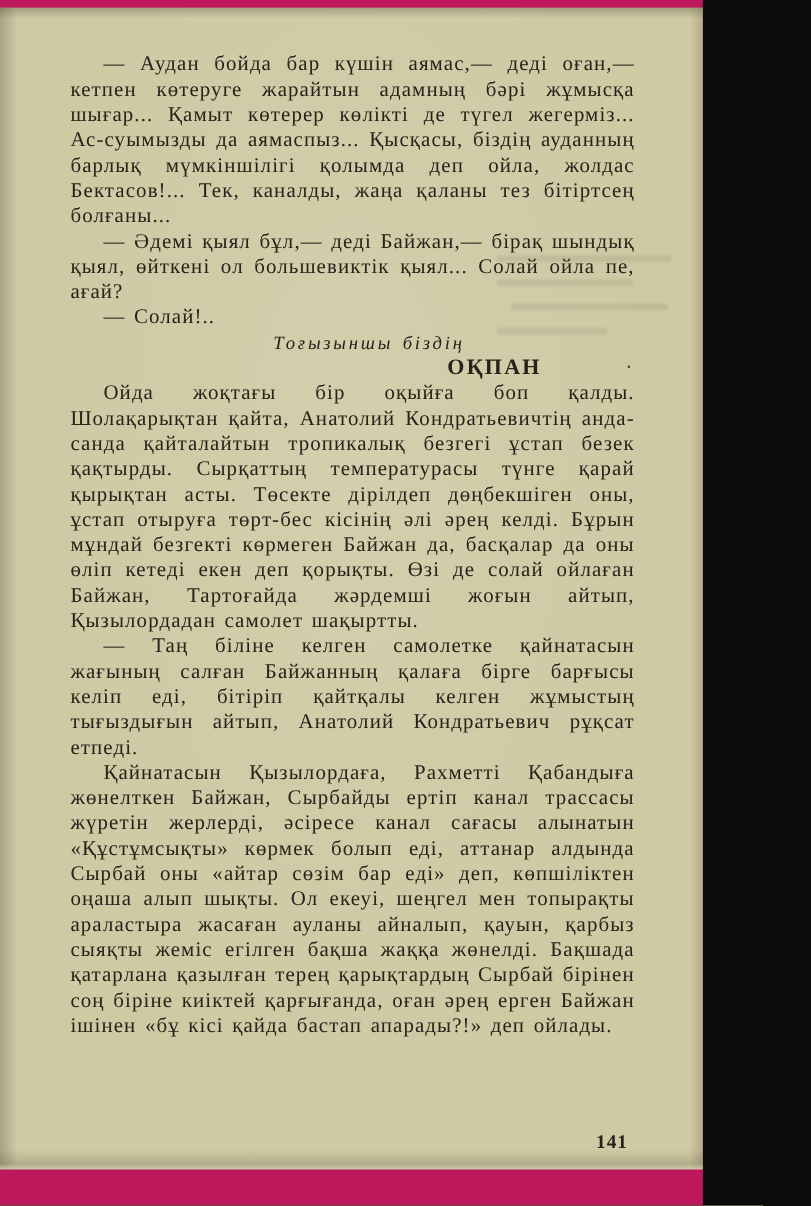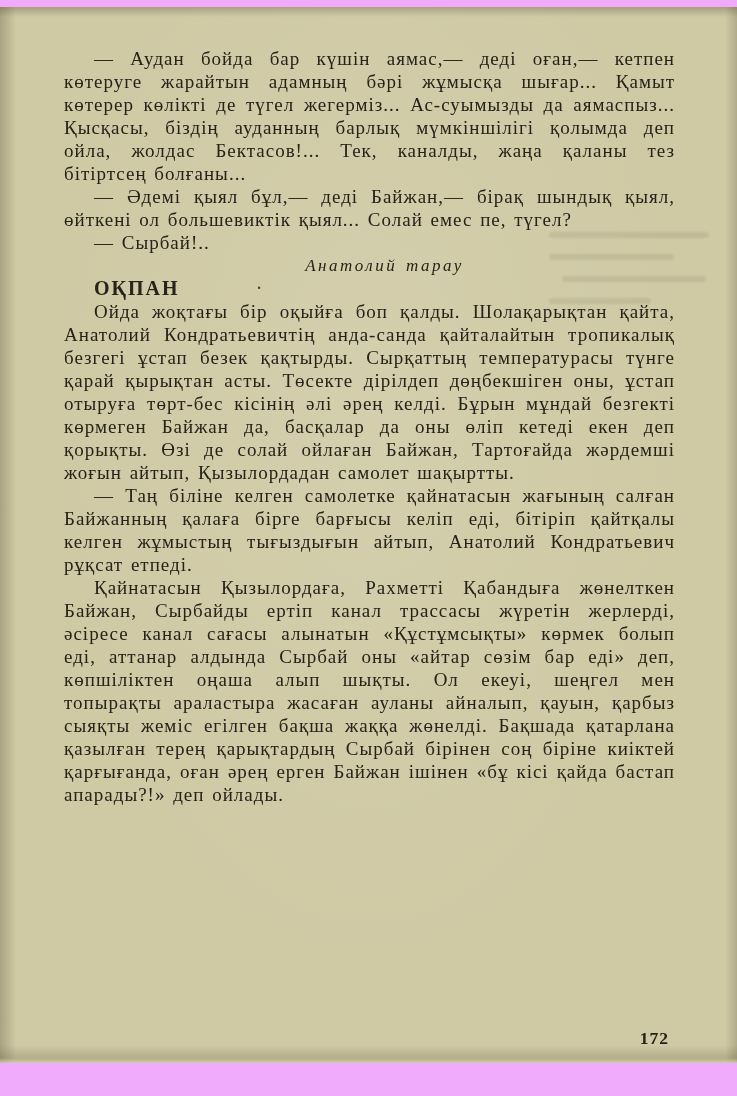--- a/index.html
+++ b/index.html
@@ -5,22 +5,22 @@
   * { box-sizing: border-box; }
   html, body { margin: 0; padding: 0; }
   body {
     width: 737px; height: 1096px;
     background: #0b0b0a;
     font-family: "Liberation Serif", "DejaVu Serif", serif;
     overflow: hidden;
   }
   .scan {
     position: relative;
-    width: 737px; height: 1096px;
-    background: #f0abfc;
+    width: 639px; height: 1096px;
+    background: #be185d;
     overflow: hidden;
   }
   .paper {
     position: absolute;
     left: 0; right: 0; top: 7px; bottom: 33px;
     background-color: #cfc9a4;
     background-image:
       radial-gradient(ellipse at 50% 38%, rgba(255,255,246,0.10), rgba(0,0,0,0) 62%),
       linear-gradient(90deg, rgba(70,64,40,0.28) 0, rgba(70,64,40,0) 16px),
       linear-gradient(-90deg, rgba(70,64,40,0.22) 0, rgba(70,64,40,0) 12px),
@@ -51,21 +51,21 @@
     margin-top: 32px;
     text-align: center;
     font-style: italic;
     font-size: 17px;
     letter-spacing: 2.5px;
     text-indent: 0;
   }
   .chapter-title {
     margin-top: 15px;
     margin-bottom: 22px;
-    text-align: left;
+    text-align: right;
     font-weight: bold;
     font-size: 20px;
     letter-spacing: 2px;
     text-indent: 0;
   }
   .title-dot {
     display: inline-block;
     margin-left: 46px;
     font-weight: normal;
     opacity: 0.8;
@@ -96,34 +96,34 @@
       <div></div>
         <div></div>
         <div></div>
         <div></div>
     </div>
 
     <div class="text-col">
 
       <p>— Аудан бойда бар күшін аямас,— деді оған,— кетпен көтеруге жарайтын адамның бәрі жұмысқа шығар... Қамыт көтерер көлікті де түгел жегерміз... Ас-суымызды да аямаспыз... Қысқасы, біздің ауданның барлық мүмкіншілігі қолымда деп ойла, жолдас Бектасов!... Тек, каналды, жаңа қаланы тез бітіртсең болғаны...</p>
 
-      <p>— Әдемі қыял бұл,— деді Байжан,— бірақ шындық қыял, өйткені ол большевиктік қыял... Солай емес пе, түгел?</p>
+      <p>— Әдемі қыял бұл,— деді Байжан,— бірақ шындық қыял, өйткені ол большевиктік қыял... Солай ойла пе, ағай?</p>
 
-      <p>— Сырбай!..</p>
+      <p>— Солай!..</p>
 
-      <p class="chapter-heading">Анатолий тарау</p>
+      <p class="chapter-heading">Тоғызыншы біздің</p>
 
       <p class="chapter-title"><span>ОҚПАН</span><span class="title-dot">·</span></p>
 
       <p>Ойда жоқтағы бір оқыйға боп қалды. Шолақарықтан қайта, Анатолий Кондратьевичтің анда-санда қайталайтын тропикалық безгегі ұстап безек қақтырды. Сырқаттың температурасы түнге қарай қырықтан асты. Төсекте дірілдеп дөңбекшіген оны, ұстап отыруға төрт-бес кісінің әлі әрең келді. Бұрын мұндай безгекті көрмеген Байжан да, басқалар да оны өліп кетеді екен деп қорықты. Өзі де солай ойлаған Байжан, Тартоғайда жәрдемші жоғын айтып, Қызылордадан самолет шақыртты.</p>
 
       <p>— Таң біліне келген самолетке қайнатасын жағының салған Байжанның қалаға бірге барғысы келіп еді, бітіріп қайтқалы келген жұмыстың тығыздығын айтып, Анатолий Кондратьевич рұқсат етпеді.</p>
 
       <p>Қайнатасын Қызылордаға, Рахметті Қабандыға жөнелткен Байжан, Сырбайды ертіп канал трассасы жүретін жерлерді, әсіресе канал сағасы алынатын «Құстұмсықты» көрмек болып еді, аттанар алдында Сырбай оны «айтар сөзім бар еді» деп, көпшіліктен оңаша алып шықты. Ол екеуі, шеңгел мен топырақты араластыра жасаған ауланы айналып, қауын, қарбыз сыяқты жеміс егілген бақша жаққа жөнелді. Бақшада қатарлана қазылған терең қарықтардың Сырбай бірінен соң біріне киіктей қарғығанда, оған әрең ерген Байжан ішінен «бұ кісі қайда бастап апарады?!» деп ойлады.</p>
 
 
     </div>
 
-    <div class="page-number">172</div>
+    <div class="page-number">141</div>
 
     <div class="paper-edge"></div>
   </div>
 </div>
 
 </body></html>

